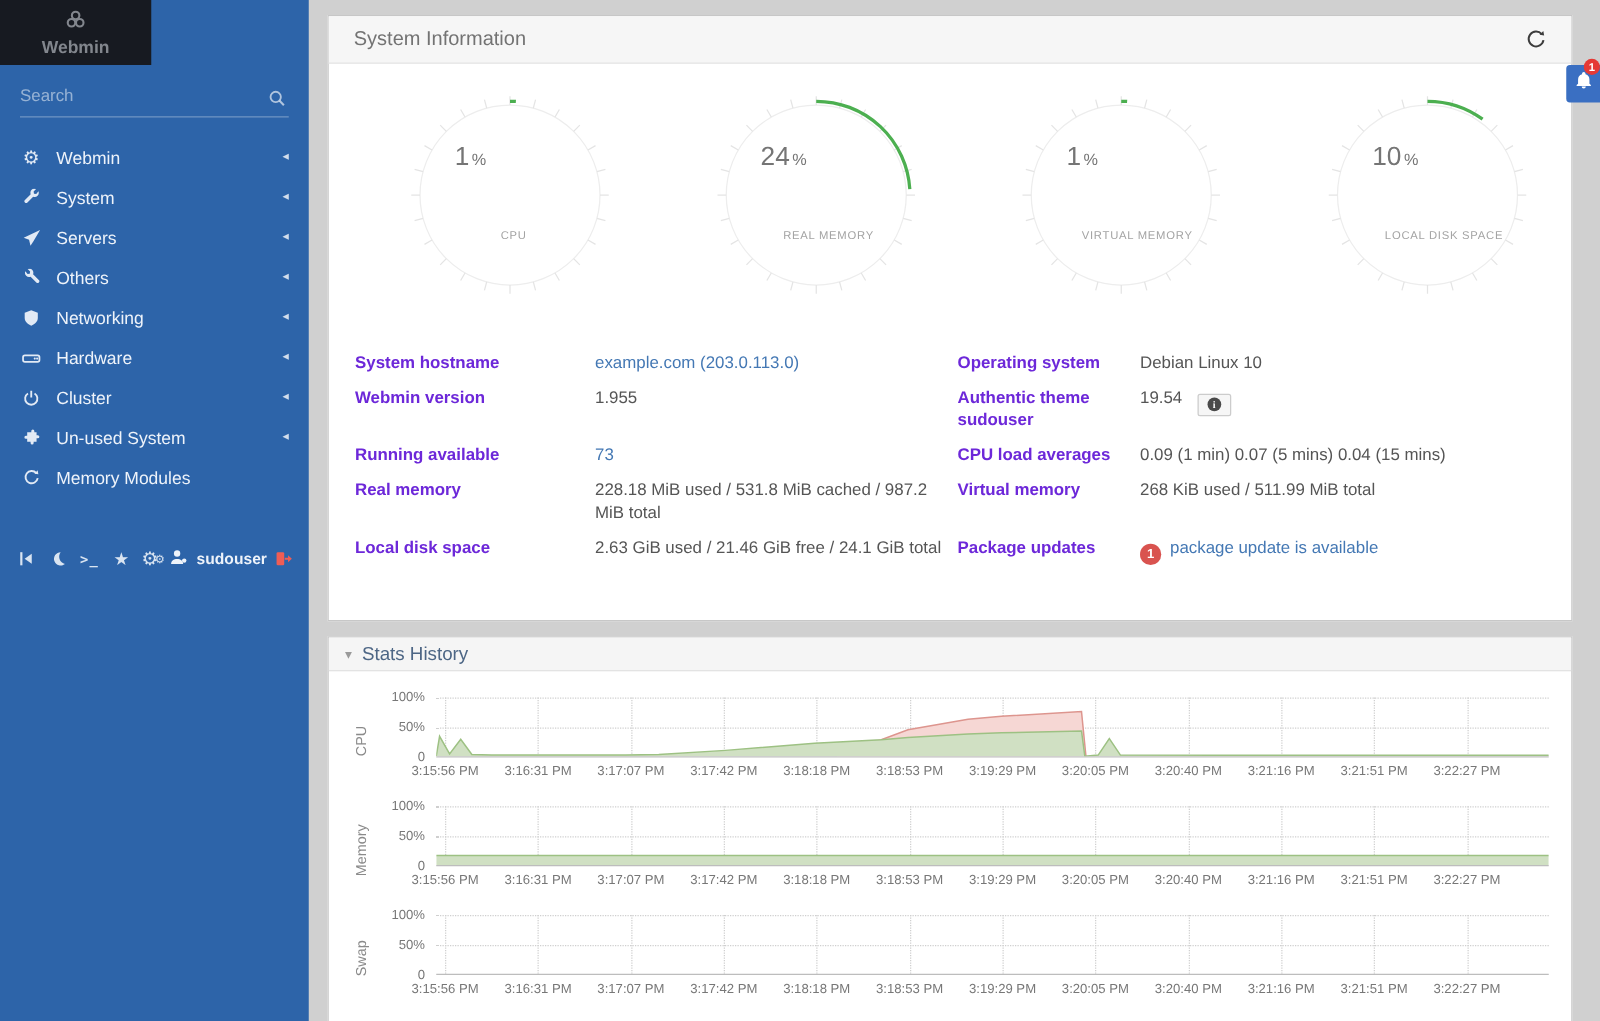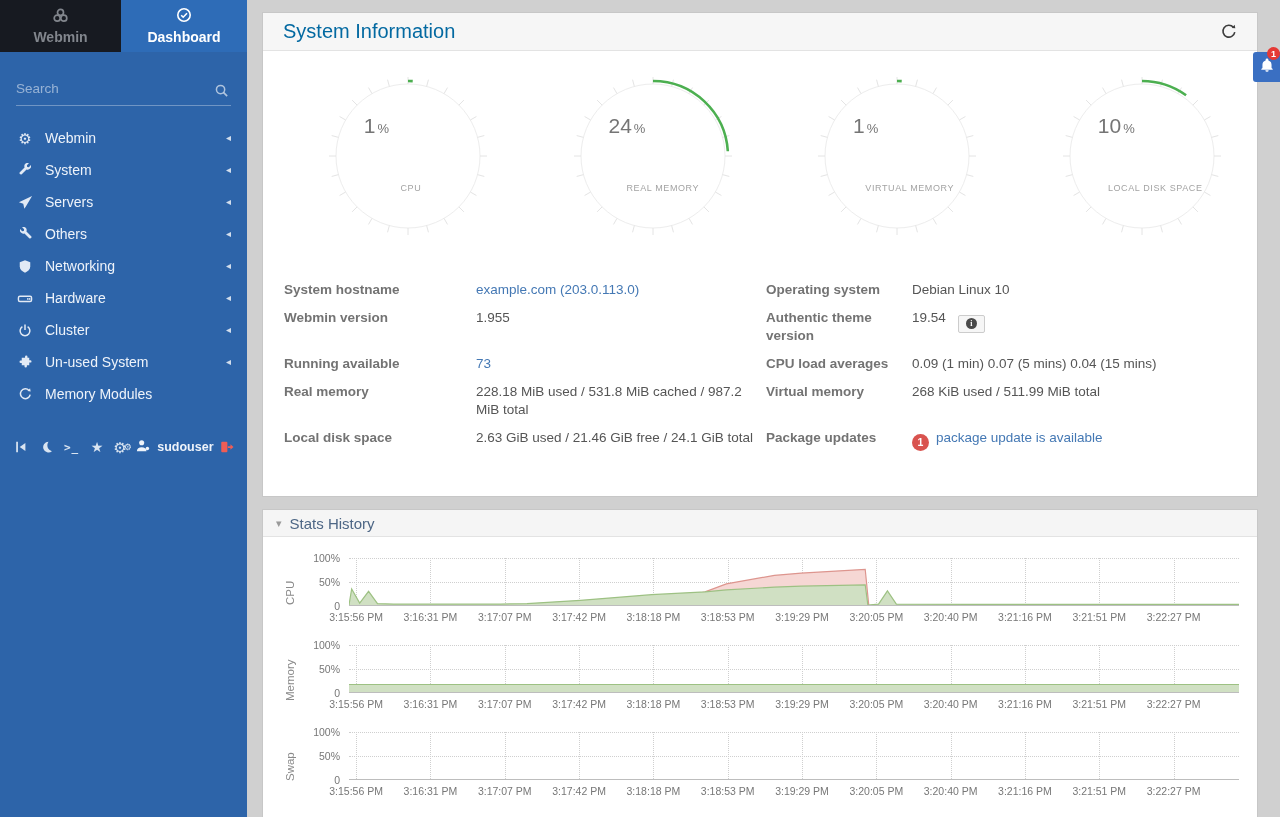--- a/index.html
+++ b/index.html
@@ -5,56 +5,56 @@
   *{margin:0;padding:0;box-sizing:border-box}
   html,body{width:1280px;height:817px;overflow:hidden;font-family:"Liberation Sans",sans-serif;background:#d0d0d0}
   a{text-decoration:none;cursor:pointer}
 
   
   .sidebar{position:absolute;left:0;top:0;width:247px;height:817px;background:#2d64a9;z-index:2}
   .tabs{display:flex;height:52px}
   .tab{display:flex;flex-direction:column;align-items:center;justify-content:center;gap:3px;font-size:14px;font-weight:bold;cursor:pointer}
   .tab-webmin{flex:0 0 121px;background:#171a21;color:#82868d}
   .tab-dashboard{flex:1;background:#2e6cb7;color:#ffffff}
-  .search{position:relative;margin:24px 16px 0;height:30px;border-bottom:1px solid rgba(255,255,255,.32)}
+  .search{position:relative;margin:12px 16px 0;height:30px;border-bottom:1px solid rgba(255,255,255,.32)}
   .search input{background:transparent;border:none;outline:none;color:#fff;font-size:13.5px;width:82%;padding:5px 0}
   .search input::placeholder{color:rgba(255,255,255,.5)}
   .search .search-ic{position:absolute;right:2px;top:7px;color:rgba(255,255,255,.62)}
   .menu{margin-top:16px}
   .menu-item{display:flex;align-items:center;height:32px;padding:0 16px;color:#eef3fa;font-size:14px;cursor:pointer}
   .menu-item .mi-icon{width:18px;margin-right:11px;display:inline-flex;justify-content:center;align-items:center;color:#e2eaf5}
   .menu-item .caret{margin-left:auto;color:rgba(255,255,255,.78);font-size:10px;line-height:1}
   .bottom-bar{position:absolute;top:433px;left:0;right:0;height:28px;display:flex;align-items:center;padding:0 8px;color:#d9e4f1}
   .bb-item{display:flex;align-items:center;justify-content:center;flex:1;cursor:pointer;font-size:12px}
   .bb-user{flex:2.4;gap:6px;font-weight:bold;font-size:12.5px;color:#eef3fa}
   .bb-logout{color:#ef5d55}
   .term{font-size:11px;font-weight:bold;letter-spacing:1px;font-family:"DejaVu Sans Mono",monospace}
   .uni-gear{font-size:15px;line-height:1}
   .uni-gear-sm{font-size:9px;vertical-align:6px;margin-left:-3px}
   .uni-star{font-size:14px;line-height:1}
 
   
   .main{position:absolute;left:247px;top:0;width:1033px;height:817px;background:#d0d0d0;padding:12px 22px 0 15px}
   .panel{background:#fff;border:1px solid #c7c7c7}
   .panel-sysinfo{height:485px}
-  .panel-header{height:38px;background:#f6f6f6;border-bottom:1px solid #e3e3e3;display:flex;align-items:center;padding:0 20px;font-size:20px;color:#0369a1}
+  .panel-header{height:38px;background:#f6f6f6;border-bottom:1px solid #e3e3e3;display:flex;align-items:center;padding:0 20px;font-size:16px;color:#737373}
   .refresh-btn{margin-left:auto;color:#3c3c3c;cursor:pointer;display:flex}
 
   
   .gauges{display:flex;justify-content:space-between;padding:20px 30px 0 60px;height:190px}
   .gauge{position:relative;width:170px;height:170px}
   .gauge svg{position:absolute;inset:0}
   .gauge-value{position:absolute;left:24%;top:25%;font-size:21px;color:#757575}
   .gauge-value .pct{font-size:13px;margin-left:2px}
   .gauge-caption{position:absolute;left:50%;top:66%;transform:translateX(-36%);font-size:9px;letter-spacing:.6px;color:#a3a3a3;white-space:nowrap}
 
   
   .info-table{margin:35px 21px 0;width:954px;border-collapse:collapse;table-layout:fixed}
   .info-table td{vertical-align:top;padding:5px 8px 5px 0;font-size:13.5px;line-height:18px}
-  .info-table td.lbl{color:#737373;font-weight:bold}
+  .info-table td.lbl{color:#6d28d9;font-weight:bold}
   .info-table td.val{color:#555}
   .info-table a{color:#4478b4}
   .badge-danger{display:inline-flex;align-items:center;justify-content:center;width:17px;height:17px;border-radius:50%;background:#d9534f;color:#fff;font-size:10.5px;font-weight:bold;margin-right:7px;vertical-align:-4px}
   .info-btn{display:inline-flex;align-items:center;justify-content:center;margin-left:12px;width:27px;height:18px;border:1px solid #ccc;border-radius:2px;background:#f6f6f6;vertical-align:-4px;cursor:pointer}
   .i-circle{width:11px;height:11px;border-radius:50%;background:#4a4a4a;color:#fff;font-size:8px;line-height:11px;text-align:center;font-weight:bold;font-family:"Liberation Serif",serif}
 
   
   .panel-stats{margin-top:12px;height:309px;overflow:hidden}
   .stats-header{height:27px;background:#f5f5f5;border-bottom:1px solid #e3e3e3;display:flex;align-items:center;padding:0 13px;gap:8px;cursor:pointer}
   .caret-down{color:#9a9a9a;font-size:11px}
@@ -84,29 +84,20 @@
       <span>
         <svg width="17" height="15" viewBox="0 0 16 15">
             <g fill="none" stroke="currentColor" stroke-width="1.7">
               <circle cx="8" cy="4.4" r="3"></circle>
               <circle cx="4.7" cy="10.2" r="3"></circle>
               <circle cx="11.3" cy="10.2" r="3"></circle>
             </g>
           </svg>
       </span>
       <span>Webmin</span>
-    </div>
-    <div class="tab tab-dashboard">
-      <span>
-        <svg width="16" height="16" viewBox="0 0 16 16">
-            <circle cx="8" cy="8" r="6.2" fill="none" stroke="currentColor" stroke-width="1.6"></circle>
-            <path d="M5.2 8.2l2 2 3.8-4" fill="none" stroke="currentColor" stroke-width="1.6"></path>
-          </svg>
-      </span>
-      <span>Dashboard</span>
     </div>
   </div>
 
   <div class="search">
     <input type="text" placeholder="Search" style="">
     <span class="search-ic">
       <svg width="15" height="15" viewBox="0 0 16 16">
           <circle cx="7" cy="7" r="4.4" fill="none" stroke="currentColor" stroke-width="1.6"></circle>
           <line x1="10.3" y1="10.3" x2="14" y2="14" stroke="currentColor" stroke-width="1.8"></line>
         </svg>
@@ -388,21 +379,21 @@
       <tbody>
           <tr>
             <td class="lbl">System hostname</td>
             <td class="val"><a>example.com (203.0.113.0)</a></td>
             <td class="lbl">Operating system</td>
             <td class="val">Debian Linux 10</td>
           </tr>
           <tr>
             <td class="lbl">Webmin version</td>
             <td class="val">1.955</td>
-            <td class="lbl">Authentic theme version</td>
+            <td class="lbl">Authentic theme sudouser</td>
             <td class="val">19.54<span class="info-btn">
                 <span class="i-circle">i</span>
               </span></td>
           </tr>
           <tr>
             <td class="lbl">Running available</td>
             <td class="val"><a>73</a></td>
             <td class="lbl">CPU load averages</td>
             <td class="val">0.09 (1 min) 0.07 (5 mins) 0.04 (15 mins)</td>
           </tr>

